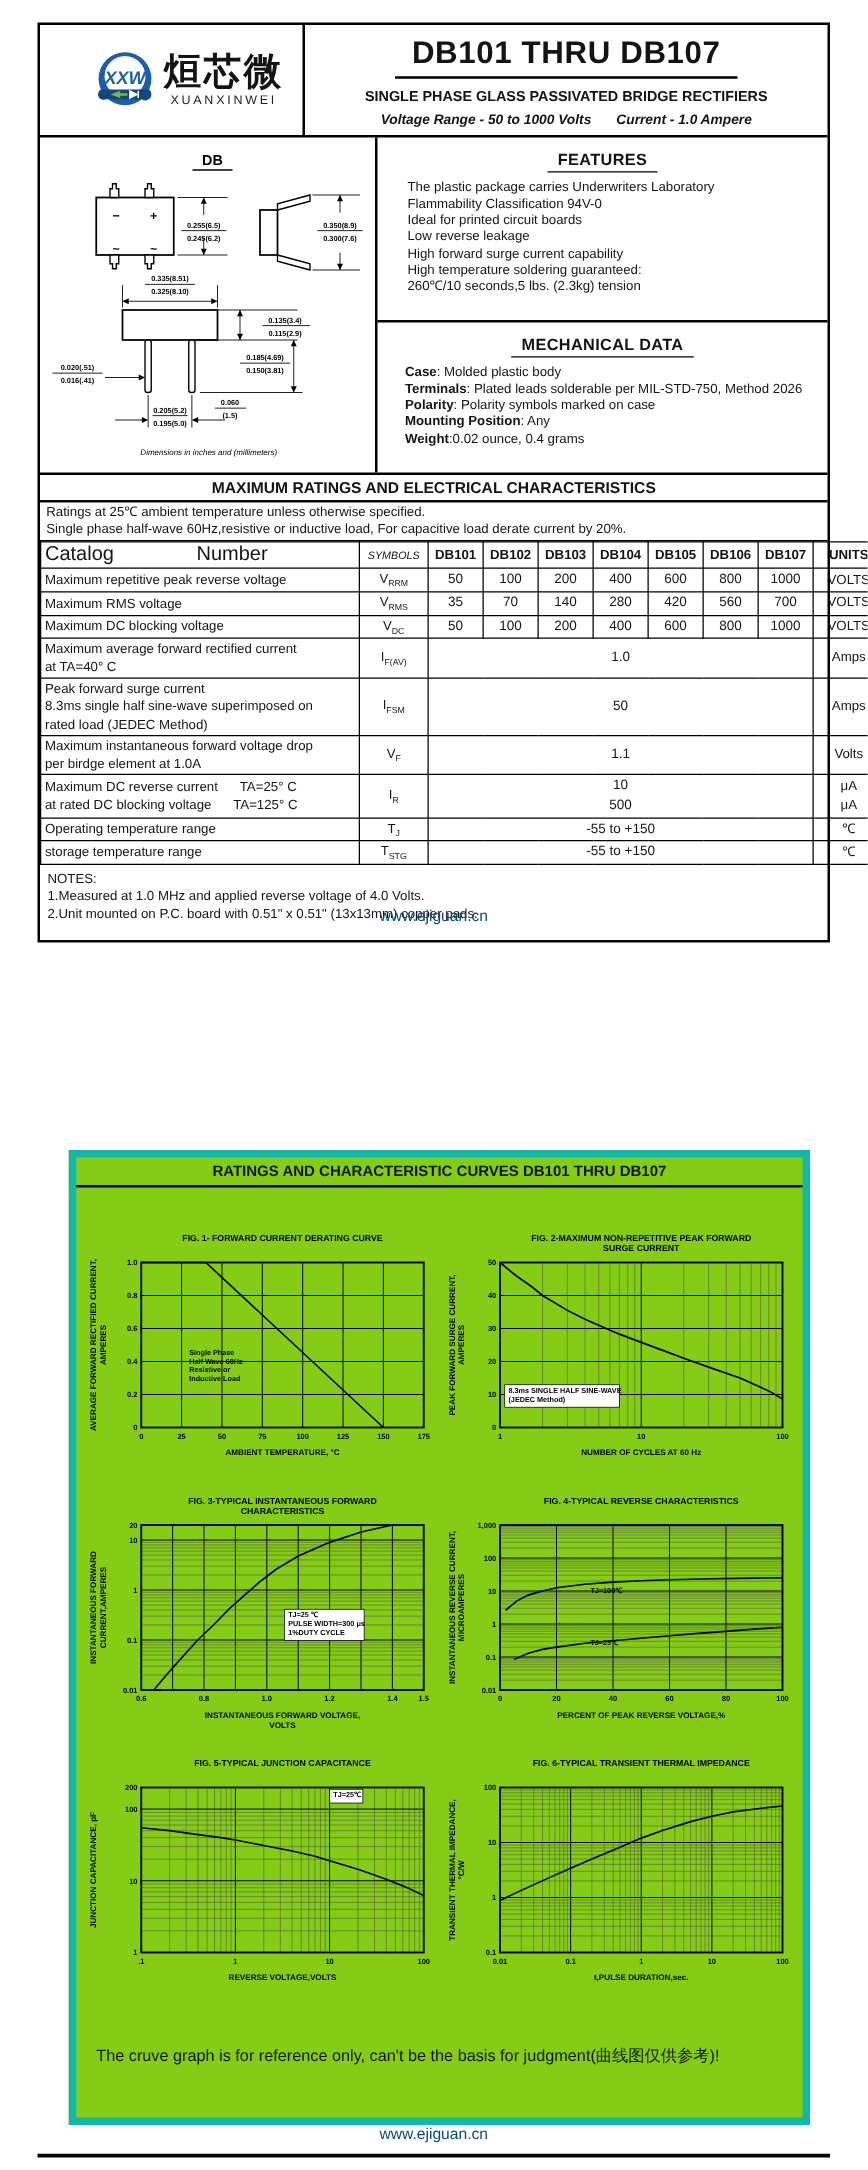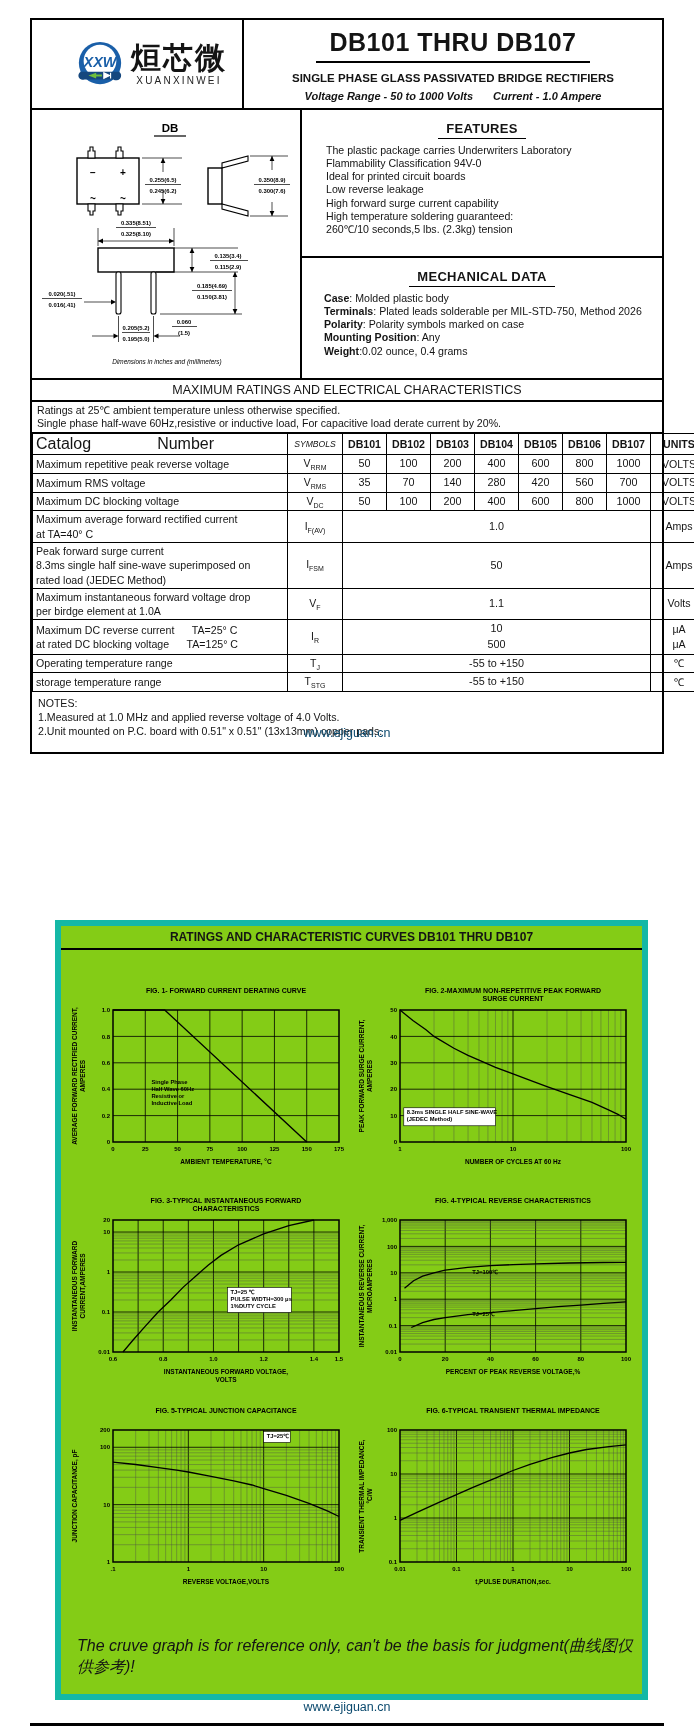--- a/index.html
+++ b/index.html
@@ -20,21 +20,21 @@
   .p1-main{display:grid;grid-template-columns:270px 1fr;border-bottom:2px solid #000;}
   .draw-cell{border-right:2px solid #000;position:relative;height:268px;}
   .right-col{display:flex;flex-direction:column;}
   .features{border-bottom:2px solid #000;height:146px;}
   .mech{flex:1;}
   .sec-head{text-align:center;margin:9px 0 7px;}
   .sec-head span{font-size:13px;font-weight:bold;border-bottom:1.5px solid #000;padding:0 8px 2px;letter-spacing:.3px;}
   .feat-lines{font-size:10.6px;line-height:1.24;margin:2px 0 0 24px;}
   .mech-lines{font-size:10.6px;line-height:1.24;margin:2px 18px 0 22px;}
   .mech-lines b{font-weight:bold;}
-  .ratings-bar{text-align:center;font-weight:normal;font-size:12.5px;padding:3px 0;border-bottom:2px solid #000;}
+  .ratings-bar{text-align:center;font-weight:bold;font-size:12.5px;padding:3px 0;border-bottom:2px solid #000;}
   .conds{font-size:10.6px;line-height:1.25;padding:2px 5px;border-bottom:1px solid #000;}
   table.specs{border-collapse:collapse;width:100%;font-size:10.6px;table-layout:fixed;}
   table.specs td,table.specs th{border:1px solid #000;padding:1px 3px;vertical-align:middle;}
   th.cat{width:248px;text-align:left;font-weight:normal;vertical-align:bottom;padding-bottom:3px;}
   th.cat .catwrap{display:flex;gap:66px;font-size:16px;text-align:center;}
   th.symh{width:48px;font-style:italic;font-weight:normal;font-size:8.6px;text-align:center;}
   th.dev{width:37px;text-align:center;font-size:10.6px;}
   th.unith{width:50px;text-align:center;font-size:10.6px;}
   td.lbl{text-align:left;}
   td.lbl div{white-space:pre-wrap;line-height:1.35;}
@@ -43,21 +43,21 @@
   td.val{text-align:center;font-size:10.8px;line-height:1.45;}
   td.unit{text-align:center;font-size:10.6px;line-height:1.45;}
   .notes{font-size:10.6px;line-height:1.3;padding:5px 6px 14px;}
   .site{position:absolute;width:694px;text-align:center;font-size:12.5px;color:#0c4a6e;}
   .site1{top:726px;left:0;}
   .site2{top:1700px;left:0;}
   .page2{position:absolute;left:55px;top:920px;width:581px;height:768px;border:6px solid #14b8a6;background:#84cc16;}
   .p2-titlebar{border-bottom:2px solid #000;text-align:center;font-weight:bold;font-size:12px;padding:4px 0;}
   .charts-grid{display:grid;grid-template-columns:1fr 1fr;row-gap:8px;padding:34px 4px 0;}
   .chart-box{display:flex;justify-content:center;}
-  .p2-footer{font-size:16px;padding:30px 0 0 16px;font-style:italic;}
+  .p2-footer{font-size:13px;padding:30px 0 0 16px;}
   .bottom-rule{position:absolute;left:30px;width:634px;top:1723px;height:3px;background:#000;}
   
   .pkg line,.pkg path.dim{stroke:#000;stroke-width:.7;fill:none;}
   .pkg .body{fill:#fff;stroke:#000;stroke-width:1.4;}
   .pkg .pin{fill:#fff;stroke:#000;stroke-width:1.1;}
   .pkg .lead{fill:#fff;stroke:#000;stroke-width:1.1;}
   .pkg .ah{fill:#000;stroke:none;}
   .pkg text{font-family:"Liberation Sans",sans-serif;font-size:5.9px;font-weight:bold;text-anchor:middle;}
   .pkg text.mk{font-size:10px;}
   .pkg text.db{font-size:11.5px;}

